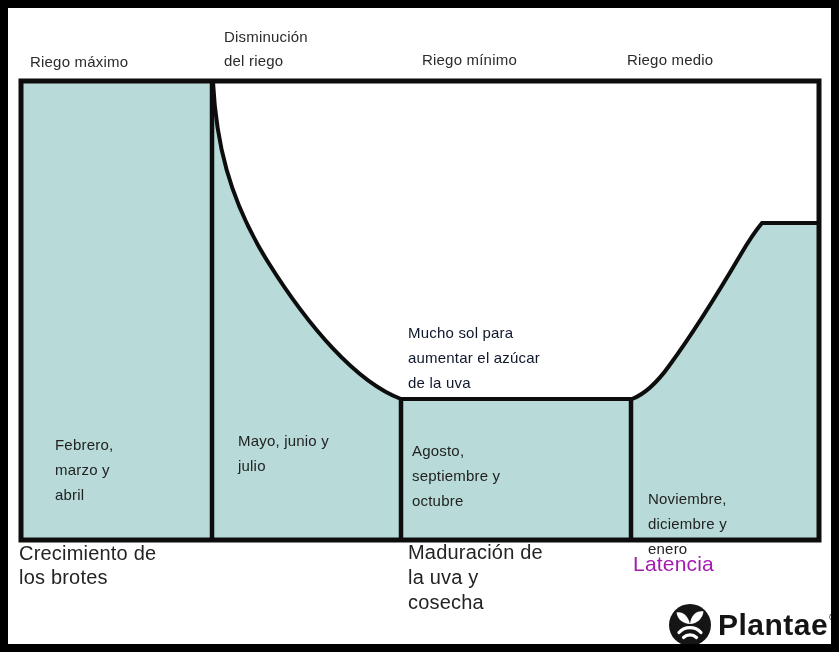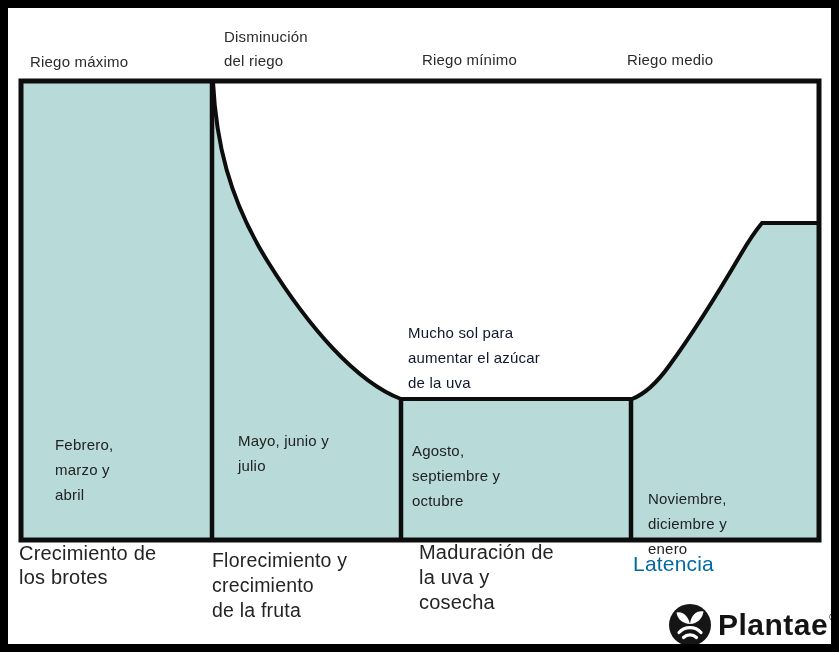--- a/index.html
+++ b/index.html
@@ -26,22 +26,22 @@
   .riego-medio{left:627px;top:48px;}
   .months{line-height:25px;color:#222;}
   .m-febrero{left:55px;top:432px;}
   .m-mayo{left:238px;top:428px;}
   .m-agosto{left:412px;top:438px;}
   .m-noviembre{left:648px;top:438px;margin-top:48px;}
   .annotation{left:408px;top:320px;line-height:25px;color:#0f172a;}
   .stage{line-height:25px;font-size:20px;color:#242424;}
   .s-crecimiento{left:19px;top:541px;line-height:24px;}
   .s-florecimiento{left:212px;top:548px;font-size:19.5px;}
-  .s-maduracion{left:419px;top:540px;}
-  .s-latencia{left:633px;top:551px;font-size:21px;color:#0369a1;}
+  .s-maduracion{left:408px;top:540px;}
+  .s-latencia{left:633px;top:551px;font-size:21px;color:#a21caf;}
   .logo{position:absolute;left:668px;top:596px;display:flex;align-items:flex-end;}
   .logo-icon{width:44px;height:44px;display:block;}
   .logo-text{font-size:30px;font-weight:bold;color:#141414;letter-spacing:0.5px;margin-left:6px;line-height:44px;}
   .logo-reg{font-size:10px;font-weight:bold;vertical-align:14px;margin-left:1px;}
 </style>
 </head>
 <body>
 
 <div class="canvas">
 
@@ -91,23 +91,20 @@
   <div class="lbl months m-noviembre">Noviembre,
 diciembre y
 enero</div>
 
   <div class="lbl annotation">Mucho sol para
 aumentar el azúcar
 de la uva</div>
 
   <div class="lbl stage s-crecimiento">Crecimiento de
 los brotes</div>
-  <div class="lbl stage s-florecimiento">Florecimiento y
-crecimiento
-de la fruta</div>
   <div class="lbl stage s-maduracion">Maduración de
 la uva y
 cosecha</div>
   <div class="lbl stage s-latencia">Latencia</div>
 
   <div class="logo">
     <svg class="logo-icon" viewBox="0 0 44 44">
       <circle cx="22" cy="22" r="21" fill="#151515"></circle>
 
       <path d="M22 21 C20 12 14 8 8.5 9.5 C9.5 16.5 15 20.8 22 21 Z" fill="#ffffff"></path>

